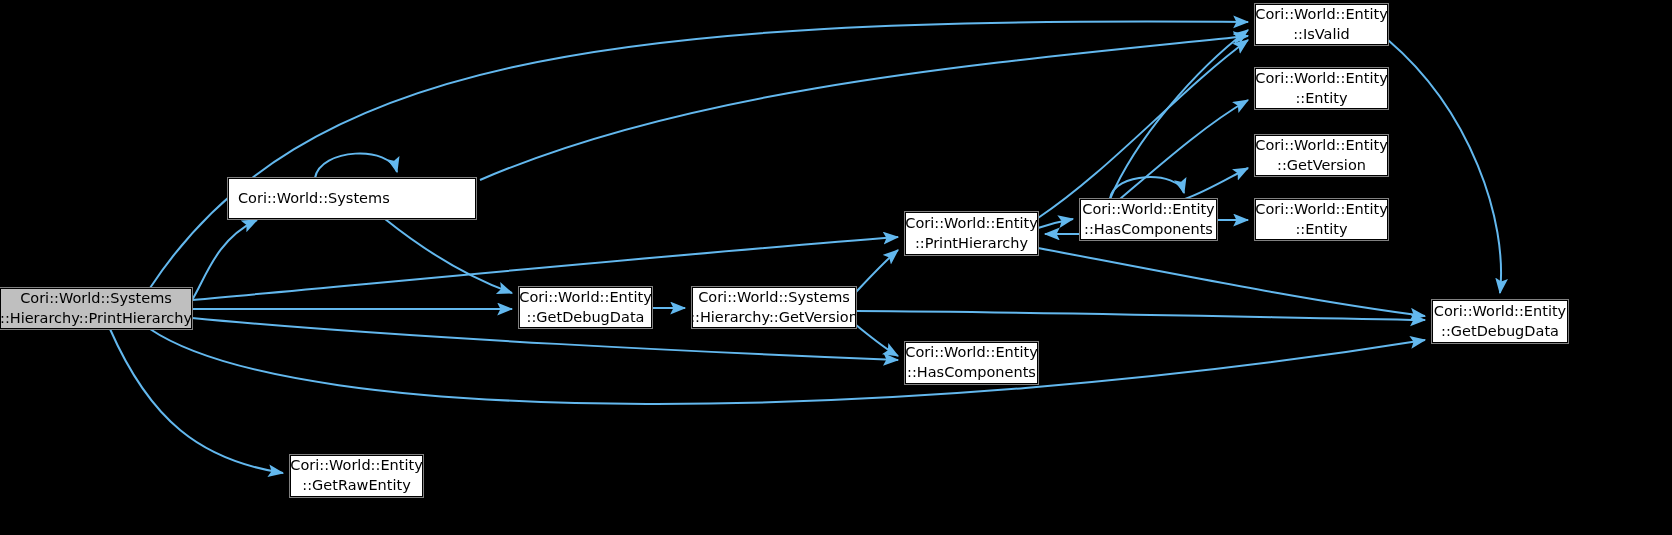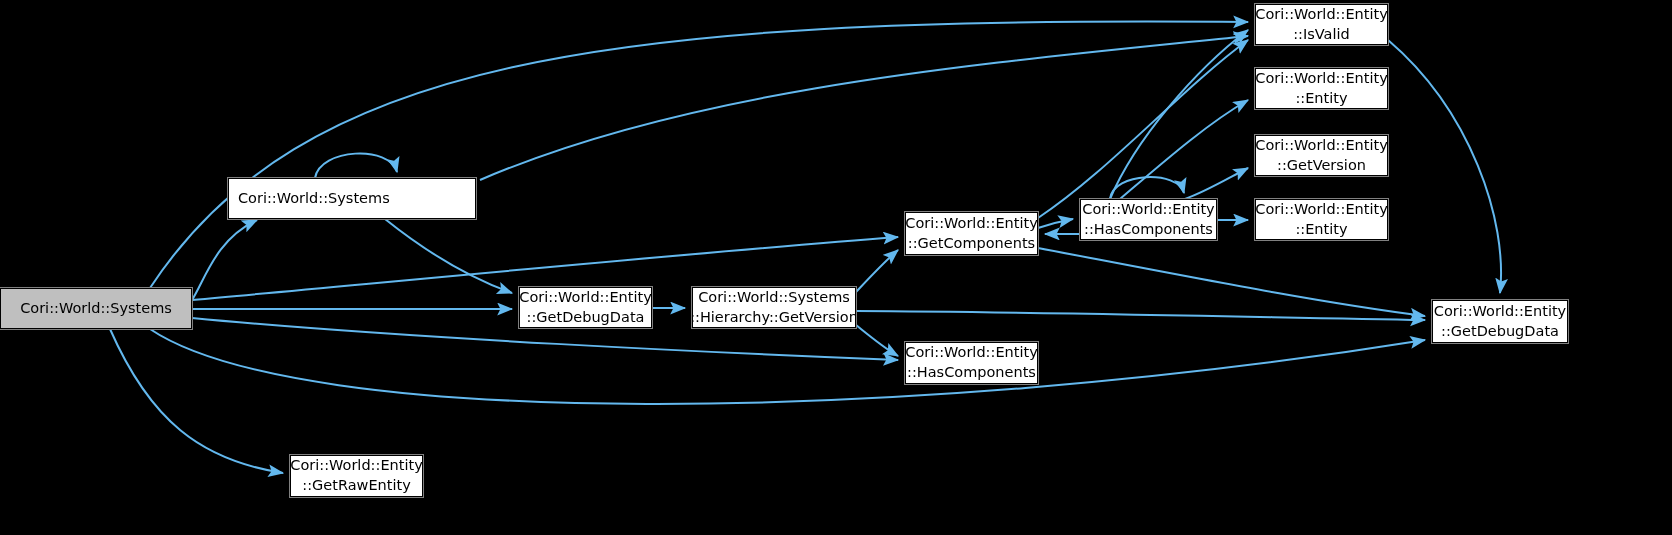--- a/index.html
+++ b/index.html
@@ -89,39 +89,40 @@
 
       <path d="M 1217,220 L 1248,220"></path>
 
       <path d="M 1388,40 C 1470,110 1508,220 1500,293"></path>
 
     </g>
   </svg>
 
   <div class="node highlight" style="left:0px;top:288px;width:192px;height:41px;">
     <span class="l1">Cori::World::Systems</span>
+    <span class="l2">::Hierarchy::PrintHierarchy</span>
   </div>
 
   <div class="node" style="left:228px;top:178px;width:248px;height:41px;align-items:flex-start;padding-left:9px;">
     <span class="l1">Cori::World::Systems</span>
   </div>
 
   <div class="node" style="left:519px;top:287px;width:133px;height:41px;">
     <span class="l1">Cori::World::Entity</span>
     <span class="l2">::GetDebugData</span>
   </div>
 
   <div class="node" style="left:692px;top:287px;width:164px;height:41px;">
     <span class="l1">Cori::World::Systems</span>
     <span class="l2">::Hierarchy::GetVersion</span>
   </div>
 
   <div class="node" style="left:905px;top:212px;width:133px;height:43px;">
     <span class="l1">Cori::World::Entity</span>
-    <span class="l2">::GetComponents</span>
+    <span class="l2">::PrintHierarchy</span>
   </div>
 
   <div class="node" style="left:905px;top:342px;width:133px;height:42px;">
     <span class="l1">Cori::World::Entity</span>
     <span class="l2">::HasComponents</span>
   </div>
 
   <div class="node" style="left:1080px;top:199px;width:137px;height:41px;">
     <span class="l1">Cori::World::Entity</span>
     <span class="l2">::HasComponents</span>

